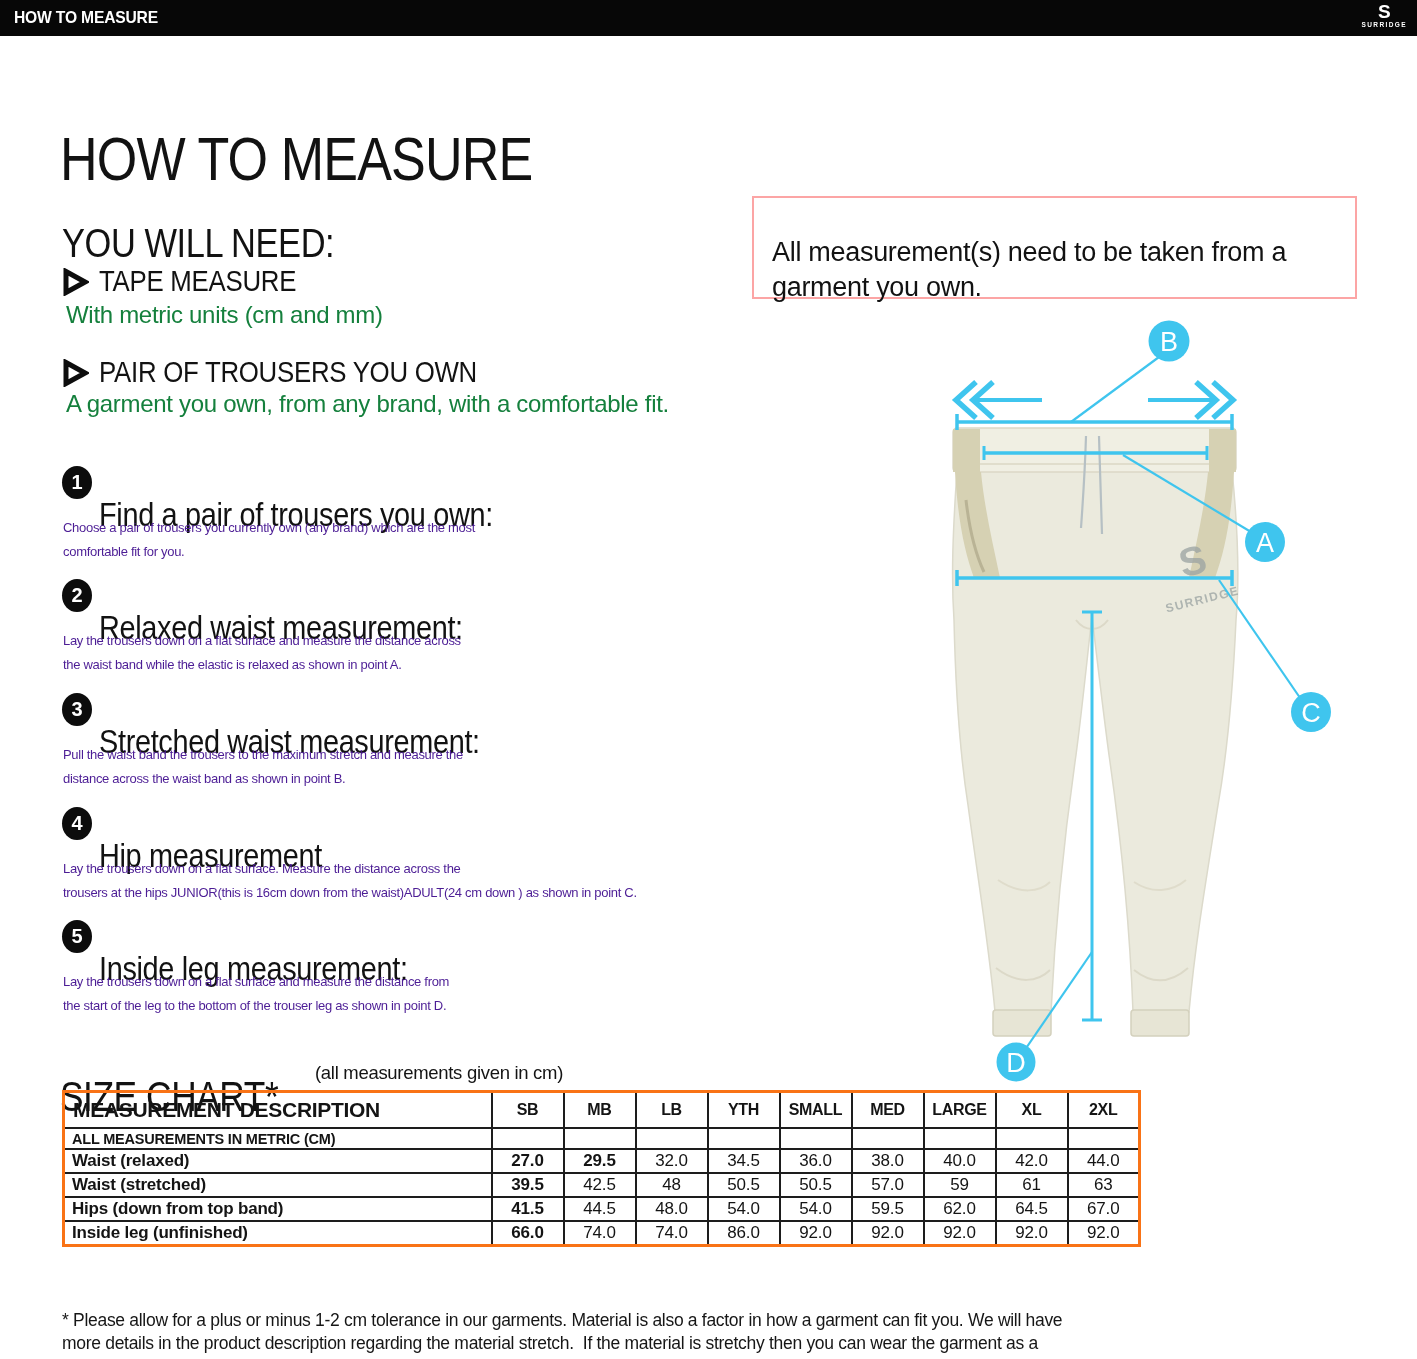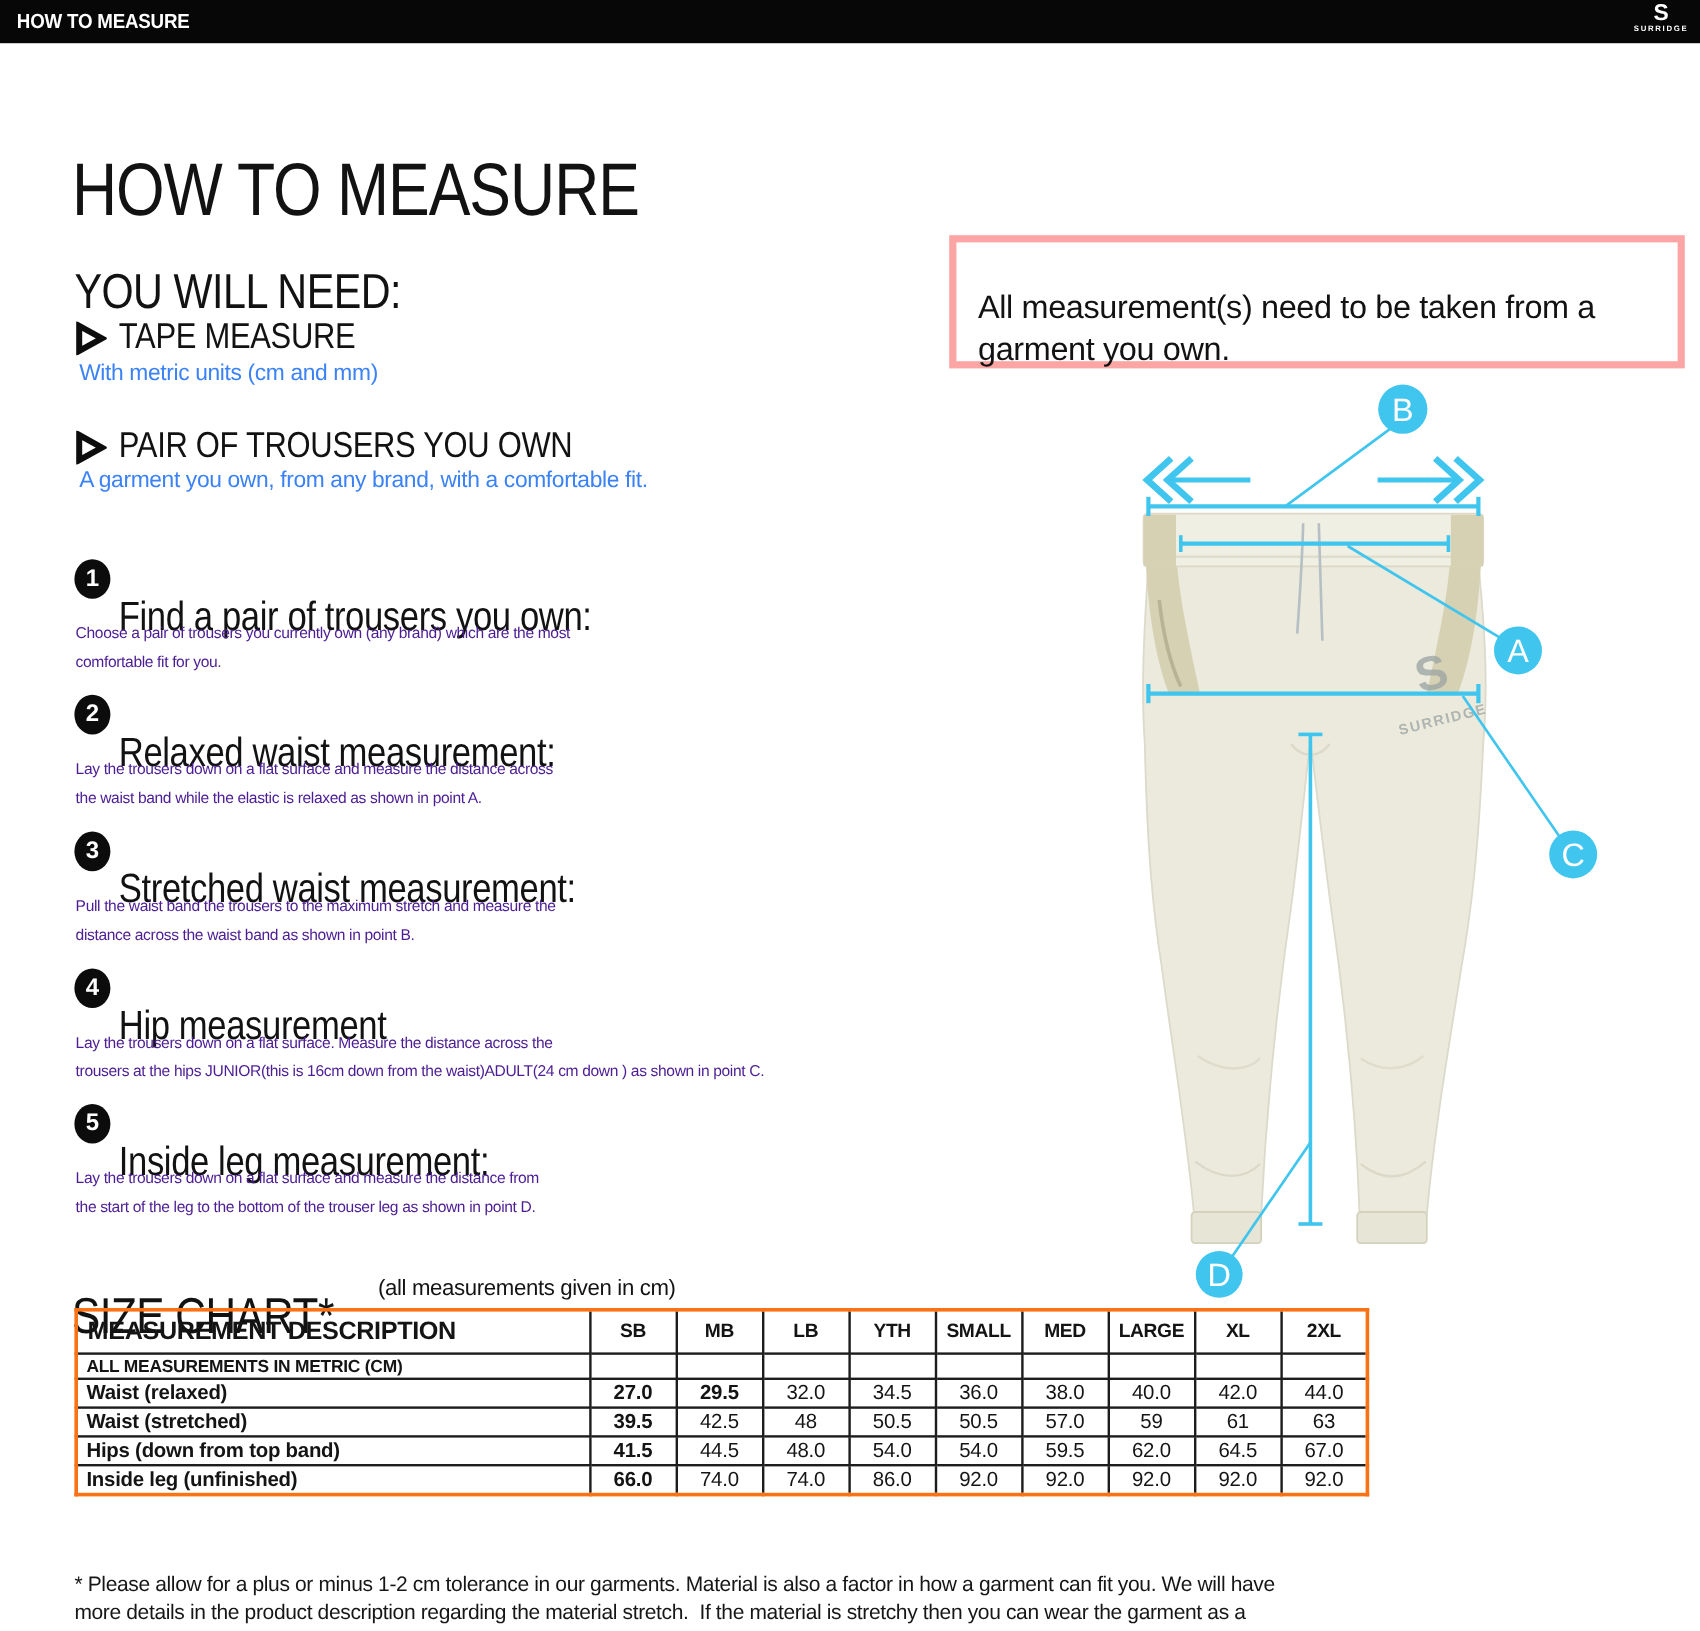--- a/index.html
+++ b/index.html
@@ -14,31 +14,31 @@
   .logo-text{font-size:6.5px;letter-spacing:1.4px;color:#fff;font-weight:bold;}
   
   .h-cond{transform-origin:left top;white-space:nowrap;font-weight:400;color:#121212;}
   .page-title{position:absolute;left:60px;top:81px;font-size:62px;letter-spacing:-1px;transform:scaleX(.84);}
   .need-heading{position:absolute;left:62px;top:186px;font-size:41px;letter-spacing:-0.5px;transform:scaleX(.84);}
   .size-heading{position:absolute;left:60px;top:1038px;font-size:42px;letter-spacing:-0.5px;transform:scaleX(.84);}
   .size-sub{position:absolute;left:315px;top:1062px;font-size:18.5px;letter-spacing:-0.3px;white-space:nowrap;}
   
   .tri-icon{position:absolute;width:27px;height:28px;}
   .need-label{position:absolute;font-size:30px;letter-spacing:-0.3px;transform:scaleX(.86);transform-origin:left top;white-space:nowrap;color:#121212;}
-  .need-desc{position:absolute;font-size:19px;letter-spacing:-0.3px;white-space:pre;color:#3b82f6;}
+  .need-desc{position:absolute;font-size:24px;letter-spacing:-0.3px;white-space:pre;color:#15803d;}
   
   .step{position:absolute;left:62px;width:880px;height:110px;}
   .badge{position:absolute;left:0;top:1px;width:30px;height:33px;background:#0c0c0c;border-radius:50%;
          color:#fff;font-size:20px;font-weight:bold;text-align:center;line-height:33px;}
   .step-title{position:absolute;left:37px;top:-4px;font-size:34px;font-weight:400;letter-spacing:-0.4px;
               transform:scaleX(.85);transform-origin:left top;white-space:nowrap;color:#121212;}
   .step-body{position:absolute;left:1px;top:38px;font-size:13px;letter-spacing:-0.3px;line-height:23.5px;
              white-space:pre;color:#4c1d95;}
   
-  .notice-box{position:absolute;left:791px;top:196px;width:601px;height:99px;border:6px solid #fca5a5;}
+  .notice-box{position:absolute;left:752px;top:196px;width:601px;height:99px;border:2px solid #fca5a5;}
   .notice-text{position:absolute;left:18px;top:10px;font-size:27px;line-height:35px;letter-spacing:-0.3px;
                white-space:pre;color:#121212;}
   
   .diagram{position:absolute;left:900px;top:320px;width:480px;height:765px;}
   .anno-letter{font-family:"Liberation Sans",sans-serif;font-size:27px;fill:#ffffff;}
   
   .size-table{position:absolute;left:62px;top:1090px;border-collapse:collapse;table-layout:fixed;
               border:3px solid #f97316;}
   .size-table td,.size-table th{border:2px solid #1d1d1d;padding:0;vertical-align:middle;overflow:hidden;}
   .size-table th{height:34px;font-size:16px;font-weight:bold;text-align:center;letter-spacing:-0.3px;}

